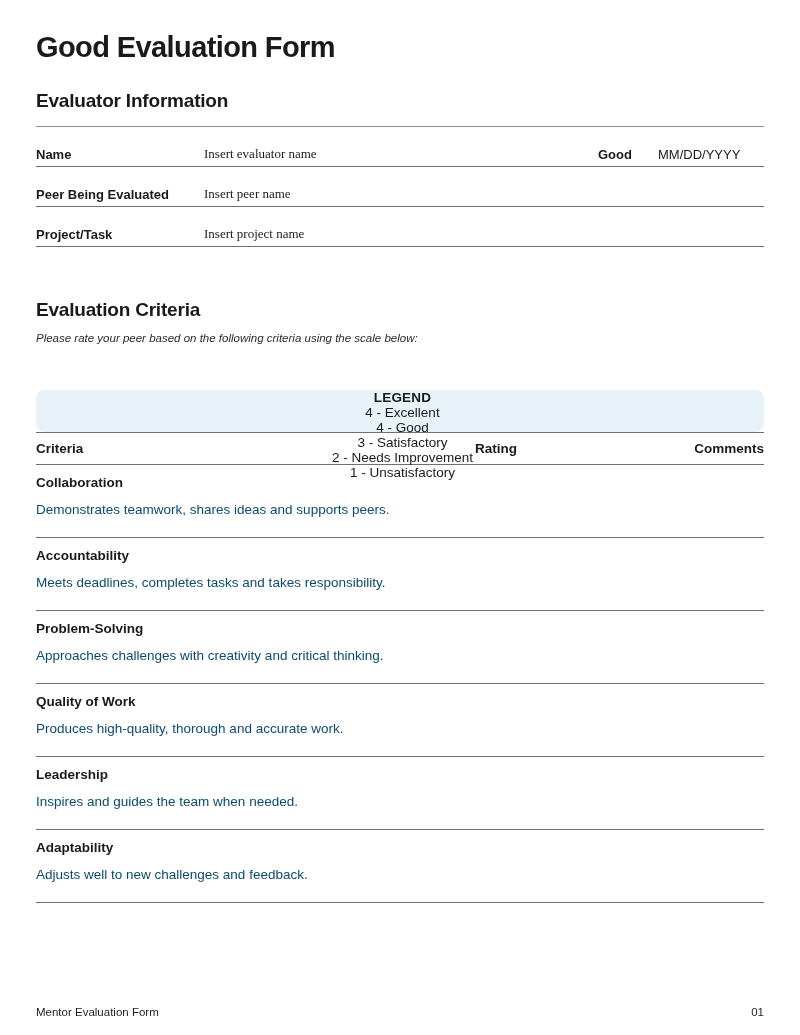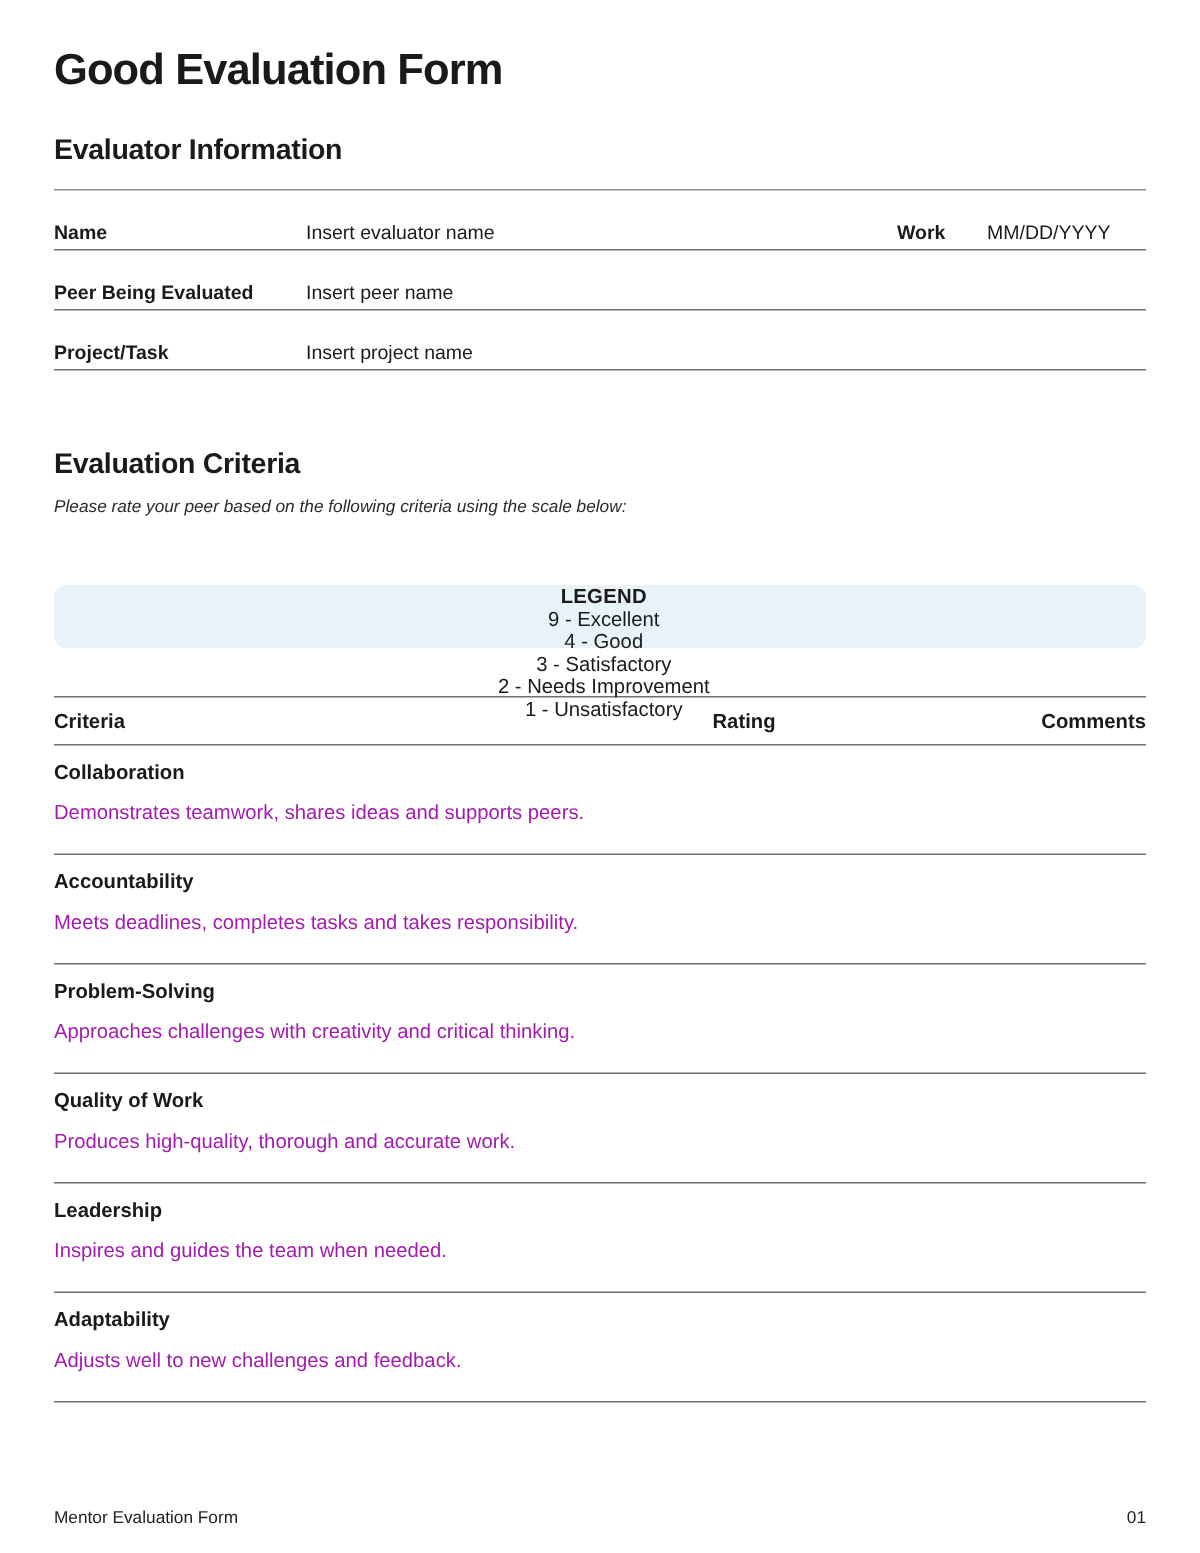--- a/index.html
+++ b/index.html
@@ -41,21 +41,21 @@
   }
   .info-row {
     display: flex;
     align-items: center;
     height: 24px;
     border-bottom: 1px solid #6f6f6f;
     font-size: 13px;
     margin-top: 16px;
   }
   .info-label { width: 168px; font-weight: 700; }
-  .info-value { flex: 1; font-weight: 400; }
+  .info-value { flex: 1; font-weight: 400; font-family: Liberation Serif, serif; }
   .date-label { width: 60px; font-weight: 700; }
   .date-value { width: 106px; font-weight: 400; }
 
   
   .instruction {
     margin-top: 11px;
     font-size: 11.5px;
     font-style: italic;
     color: #2a2a2a;
   }
@@ -68,21 +68,21 @@
     display: flex;
     align-items: center;
     justify-content: space-between;
     padding: 0 16px 0 21px;
     font-size: 13.5px;
   }
   .legend-title { font-weight: 700; letter-spacing: 0.2px; }
   .legend-item  { font-weight: 400; }
 
   
-  .criteria-table { margin-top: 32px; border-top: 1px solid #6f6f6f; }
+  .criteria-table { border-top: 1px solid #6f6f6f; }
   .criteria-header {
     display: flex;
     align-items: center;
     height: 32px;
     border-bottom: 1px solid #6f6f6f;
     font-size: 13.5px;
     font-weight: 700;
   }
   .col-criteria { width: 439px; }
   .col-rating   { width: 56px; }
@@ -95,21 +95,21 @@
   .criteria-name {
     font-size: 13.5px;
     font-weight: 700;
     line-height: 16px;
   }
   .criteria-desc {
     margin-top: 11px;
     font-size: 13.5px;
     font-weight: 400;
     line-height: 16px;
-    color: #a21caf;
+    color: #0c4a6e;
   }
 
   
   .page-footer {
     position: absolute;
     left: 36px;
     right: 36px;
     top: 1006px;
     display: flex;
     justify-content: space-between;
@@ -124,40 +124,40 @@
 <div class="page">
 
   <h1 class="doc-title">Good Evaluation Form</h1>
 
   <h2 class="section-heading heading-evaluator">Evaluator Information</h2>
 
   <div class="info-table">
     <div class="info-row">
       <div class="info-label">Name</div>
       <div class="info-value">Insert evaluator name</div>
-      <div class="date-label">Work</div>
+      <div class="date-label">Good</div>
       <div class="date-value">MM/DD/YYYY</div>
     </div>
     <div class="info-row">
       <div class="info-label">Peer Being Evaluated</div>
       <div class="info-value">Insert peer name</div>
     </div>
     <div class="info-row">
       <div class="info-label">Project/Task</div>
       <div class="info-value">Insert project name</div>
     </div>
   </div>
 
   <h2 class="section-heading heading-criteria">Evaluation Criteria</h2>
 
   <div class="instruction">Please rate your peer based on the following criteria using the scale below:</div>
 
   <div class="legend-bar" style="background: rgb(232, 243, 249); flex-direction: column;">
     <span class="legend-title">LEGEND</span>
-    <span class="legend-item">9 - Excellent</span>
+    <span class="legend-item">4 - Excellent</span>
     <span class="legend-item">4 - Good</span>
     <span class="legend-item">3 - Satisfactory</span>
     <span class="legend-item">2 - Needs Improvement</span>
     <span class="legend-item">1 - Unsatisfactory</span>
   </div>
 
   <div class="criteria-table">
     <div class="criteria-header">
       <div class="col-criteria">Criteria</div>
       <div class="col-rating">Rating</div>

